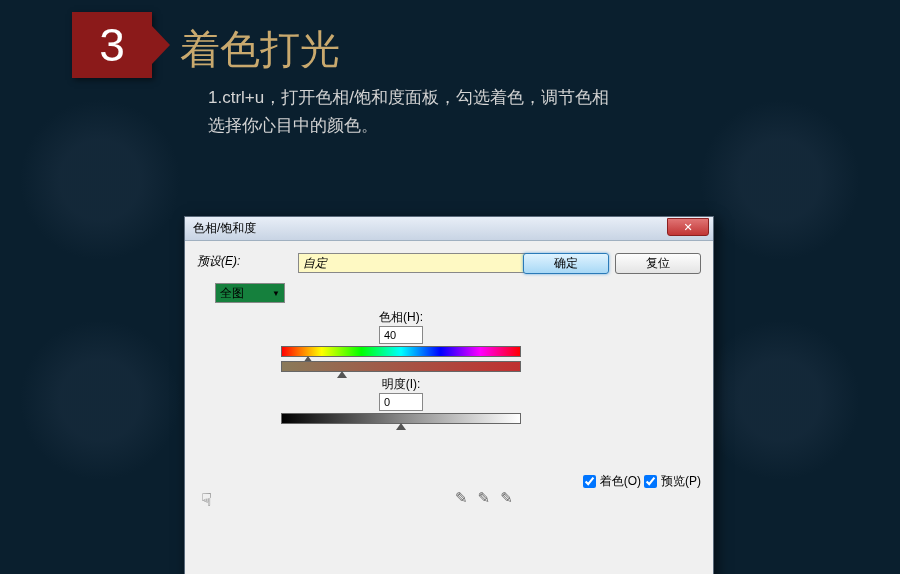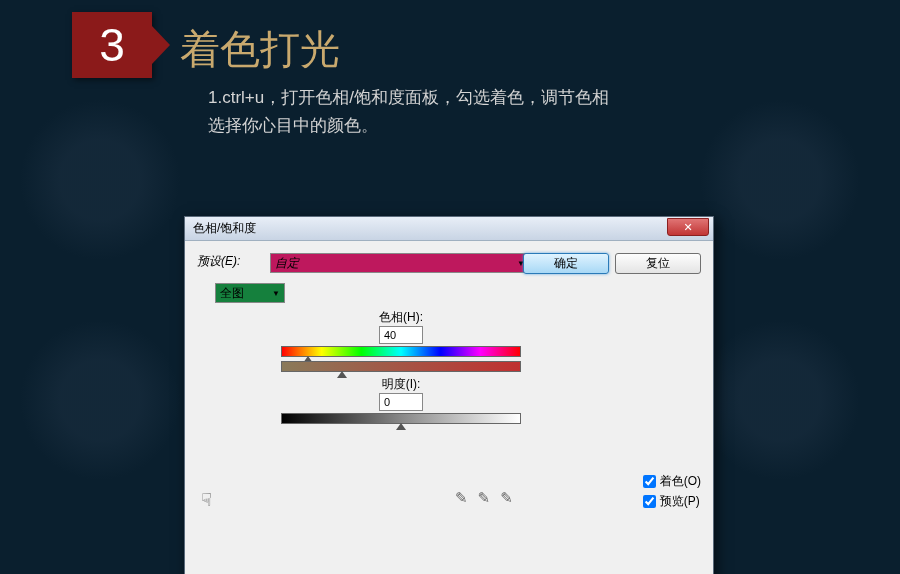--- a/index.html
+++ b/index.html
@@ -73,23 +73,24 @@
   height: calc(100% - 24px);
 }
 .row-preset {
   display: flex; align-items: flex-start; gap: 18px;
   margin-bottom: 10px;
   font-style: italic;
 }
 .preset-label { width: 55px; }
 .preset-select {
   flex: 0 0 260px; height: 20px;
-  background: #be185d; border: 1px solid #888;
+  background: #fef9c3; border: 1px solid #888;
   padding: 0 4px; display: flex; align-items: center;
   justify-content: space-between;
+  margin-left: 28px;
 }
 .tri { font-size: 8px; }
 .menu-icon { margin-left: 8px; font-size: 13px; }
 .btn {
   width: 86px; height: 21px;
   border: 1px solid #707070;
   border-radius: 3px;
   background: linear-gradient(#fdfdfd, #e4e4e4);
   font-size: 12px;
   display: flex; align-items: center; justify-content: center;
@@ -139,21 +140,21 @@
 .thumb {
   position: absolute; top: 9px; width: 0; height: 0;
   border-left: 5px solid transparent;
   border-right: 5px solid transparent;
   border-bottom: 7px solid #555;
   transform: translateX(-5px);
 }
 .checks {
   position: absolute; right: 12px; top: 232px;
   font-size: 12px;
-  display: flex; flex-direction: column; gap: 3px;
+  display: flex; flex-direction: row; gap: 3px;
 }
 .check-row { display: flex; align-items: center; gap: 4px; }
 .check-row input { width: 13px; height: 13px; }
 .eyedroppers {
   position: absolute; left: 270px; top: 248px;
   display: flex; gap: 10px; color: #666;
 }
 .eyedroppers span { font-size: 15px; }
 .hand-icon {
   position: absolute; left: 16px; top: 248px;

